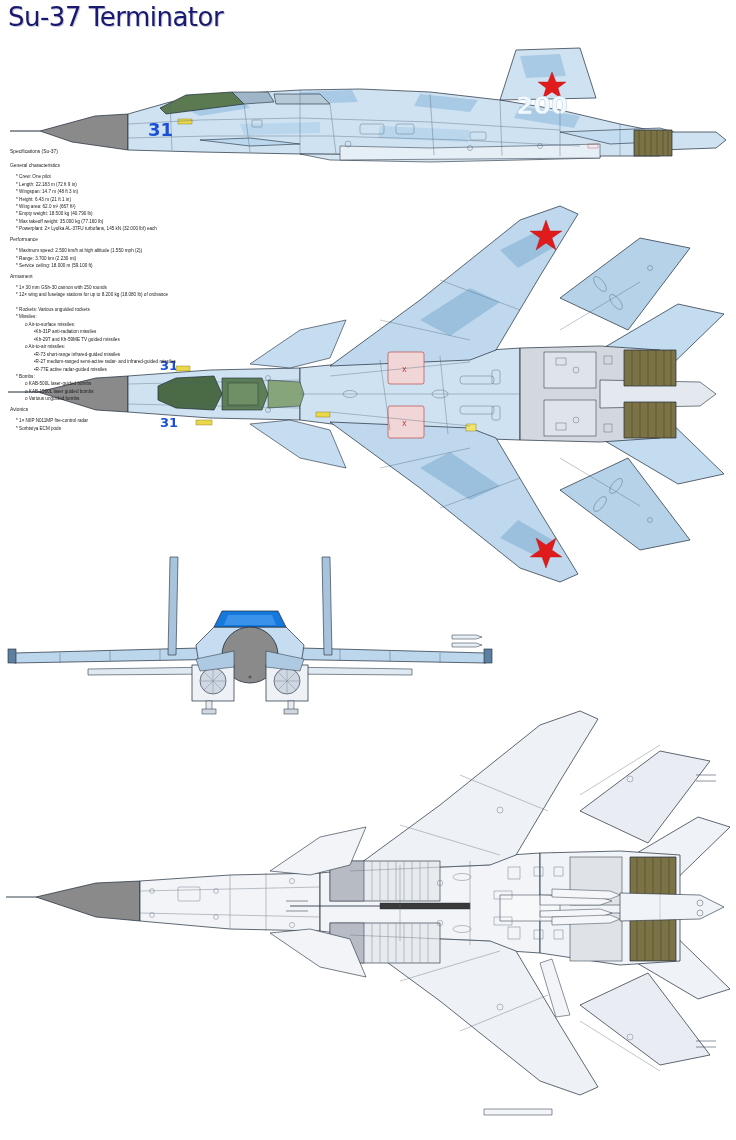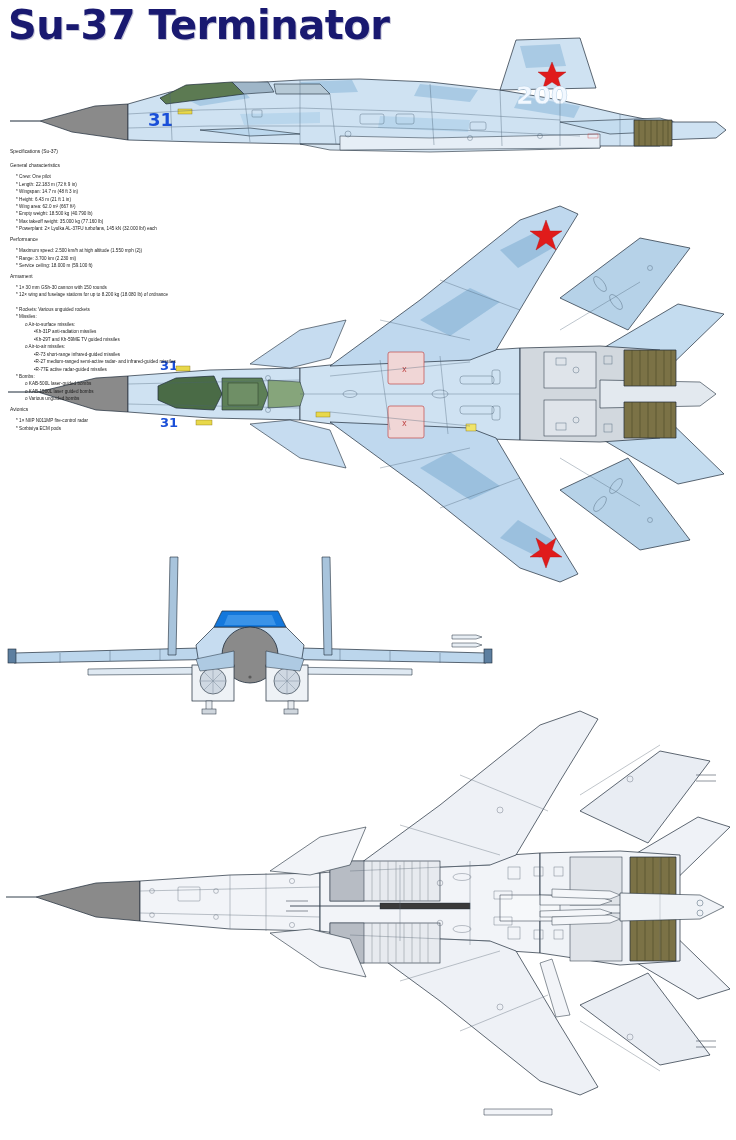--- a/index.html
+++ b/index.html
@@ -2,21 +2,21 @@
 <html><head>
 <meta charset="utf-8">
 <style>
   html,body{margin:0;padding:0;background:#ffffff;}
   body{width:736px;height:1140px;position:relative;overflow:hidden;
        font-family:"Liberation Sans","DejaVu Sans",sans-serif;}
 
   
   #title{
     position:absolute;left:8px;top:2px;
-    font-size:40px;font-weight:bold;color:#191970;
+    font-size:26px;font-weight:normal;color:#191970;
     letter-spacing:-0.5px;
     font-family:"DejaVu Sans",sans-serif;
     text-shadow:1px 1px 0 #c8c8d8;
     white-space:nowrap;
   }
 
   
   #specs{
     position:absolute;left:10px;top:148px;width:470px;
     font-size:4.6px;line-height:1.62;color:#1b1b1b;
@@ -30,21 +30,21 @@
   #specs li.l1::before{content:"* ";}
   #specs li.l2{margin-left:9px;}
   #specs li.l2::before{content:"o ";}
   #specs li.l3{margin-left:18px;}
   #specs li.l3::before{content:"\2022 ";}
 
   
   .view{position:absolute;}
   svg{display:block;overflow:visible;}
 
-  #sideview{left:0px;top:22px;}
+  #sideview{left:0px;top:32px;}
   #topview{left:0px;top:180px;}
   #frontview{left:0px;top:555px;}
   #bottomview{left:0px;top:715px;}
 </style>
 </head>
 <body>
 
 <div id="title">Su-37 Terminator</div>
 
 <div class="view" id="sideview">

